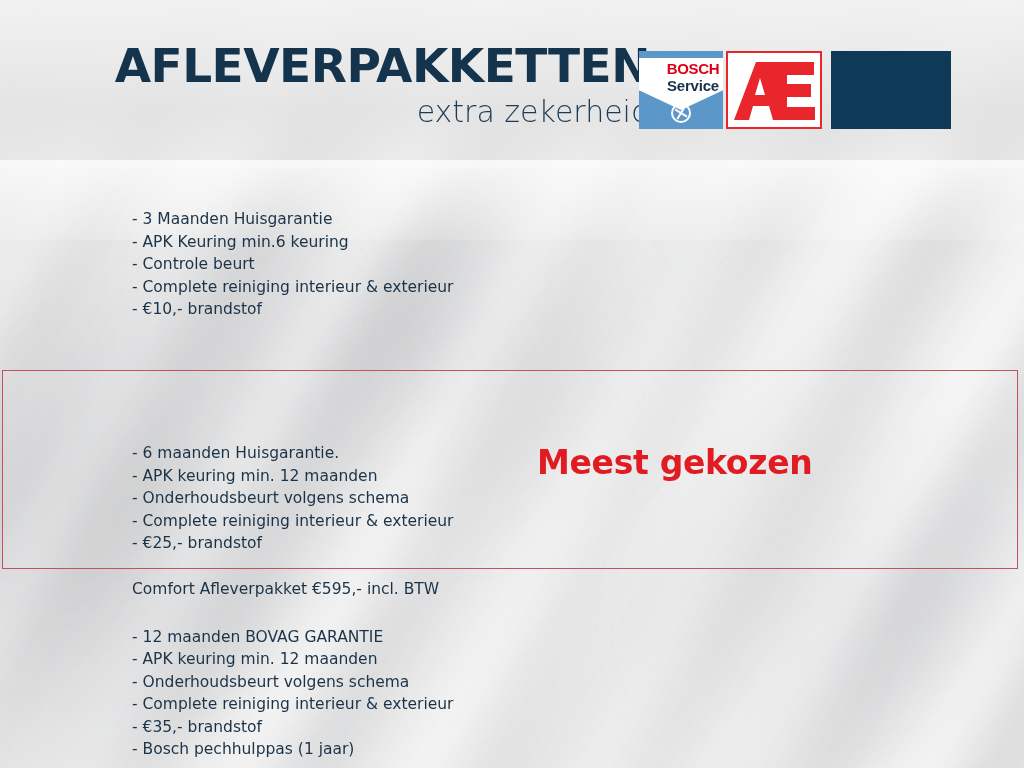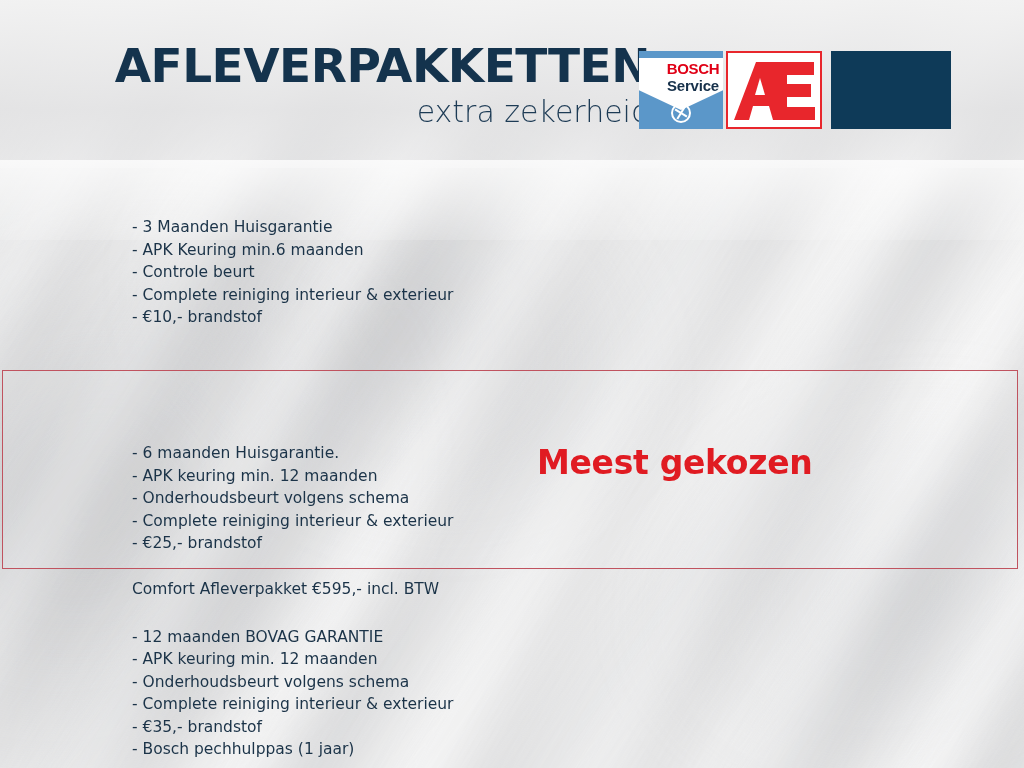--- a/index.html
+++ b/index.html
@@ -225,21 +225,21 @@
     padding: 0;
     list-style: none;
   }
   .pkg-list li {
     font-size: 15.5px;
     line-height: 22.5px;
     color: #1b3348;
     white-space: nowrap;
   }
   #pkg-basis { top: 180px; }
-  #pkg-basis .pkg-list { margin-top: 36px; }
+  #pkg-basis .pkg-list { margin-top: 28px; }
   #pkg-standaard { top: 398px; }
   #pkg-standaard .pkg-list { margin-top: 44px; }
   #pkg-comfort { top: 582px; }
   #pkg-comfort .pkg-list { margin-top: 28px; }
 
   
   .highlight-box {
     position: absolute;
     left: 2px; top: 370px;
     width: 1016px; height: 199px;
@@ -301,21 +301,21 @@
 
     <div class="logo-navy"></div>
   </div>
 
   <div class="highlight-box"></div>
   <div class="highlight-label">Meest gekozen</div>
 
   <div class="pkg" id="pkg-basis">
     <ul class="pkg-list">
       <li>- 3 Maanden Huisgarantie</li>
-      <li>- APK Keuring min.6 maanden</li>
+      <li>- APK Keuring min.6 keuring</li>
       <li>- Controle beurt</li>
       <li>- Complete reiniging interieur &amp; exterieur</li>
       <li>- €10,- brandstof</li>
     </ul>
   </div>
 
   <div class="pkg" id="pkg-standaard">
     <ul class="pkg-list">
       <li>- 6 maanden Huisgarantie.</li>
       <li>- APK keuring min. 12 maanden</li>

